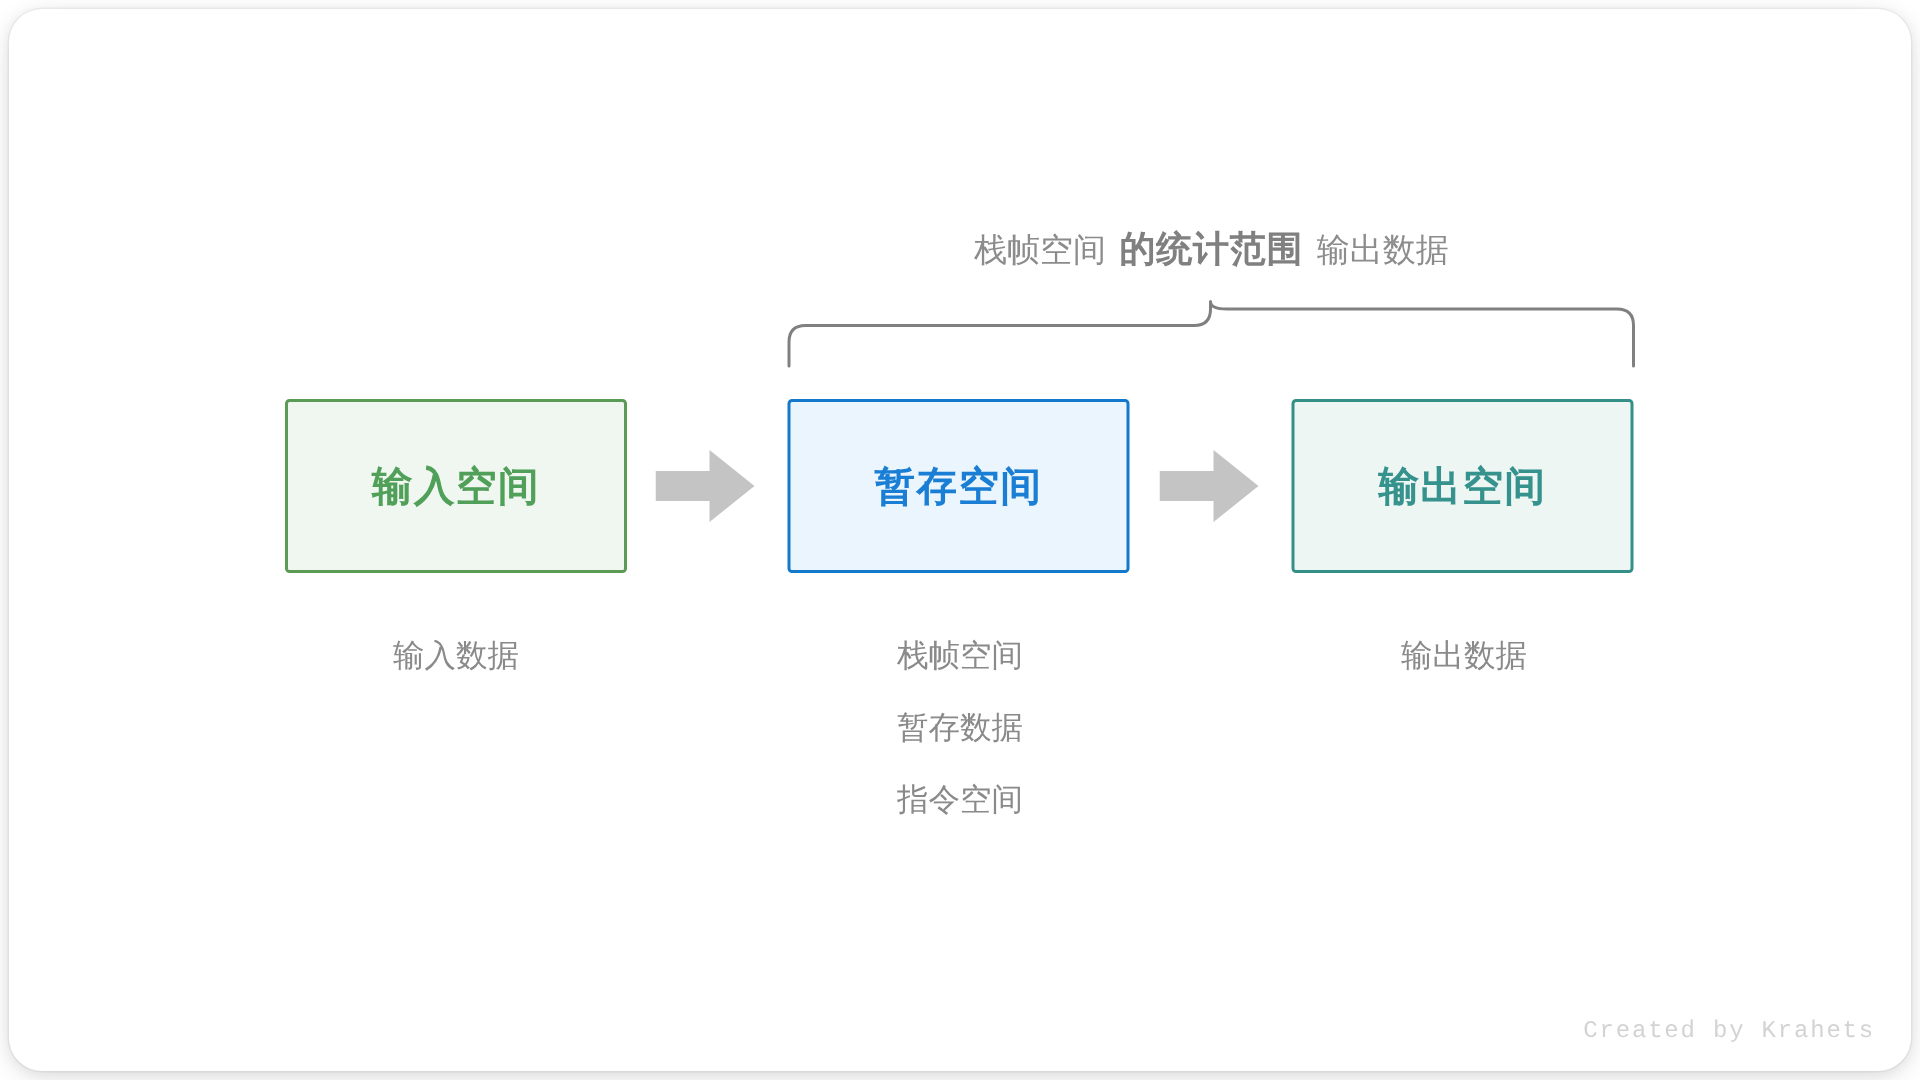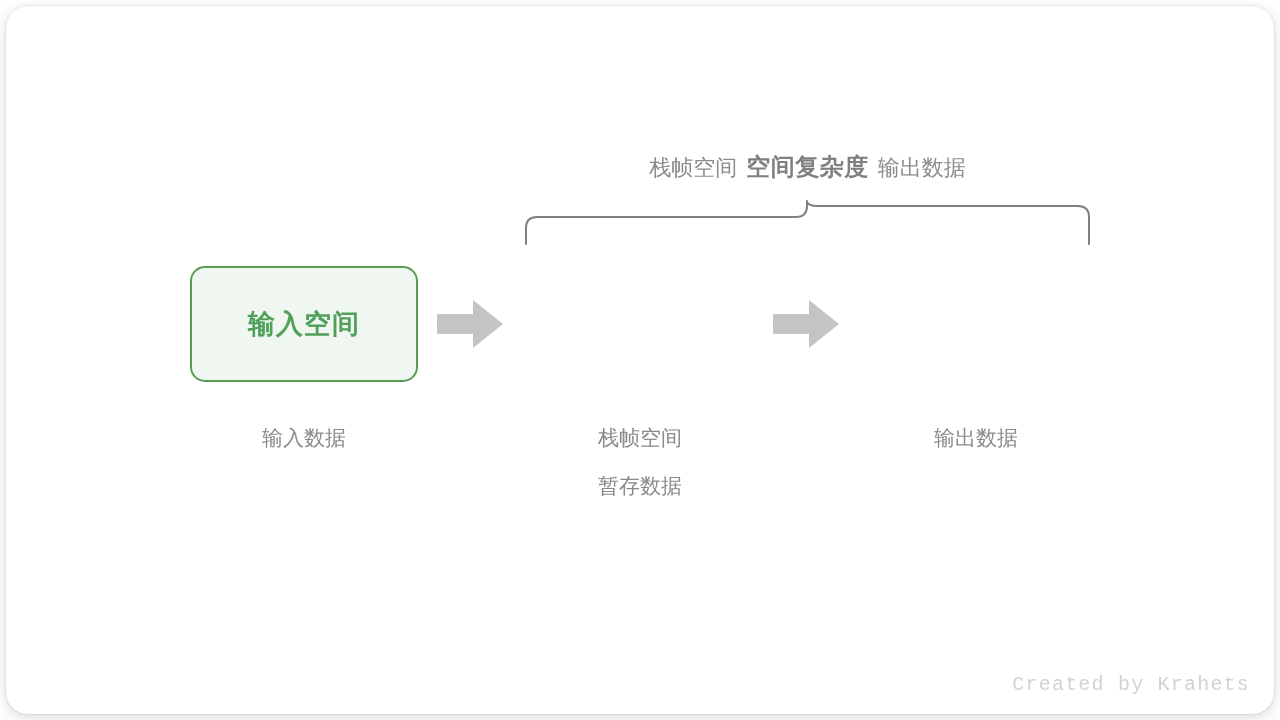--- a/index.html
+++ b/index.html
@@ -64,21 +64,21 @@
   }
 
   
   .boxes { position: absolute; left: 0; top: 0; width: 1280px; height: 720px; }
 
   .box {
     position: absolute;
     top: 266px;
     width: 228px;
     height: 116px;
-    border-radius: 15px;
+    border-radius: 3px;
     border-style: solid;
     border-width: 2px;
     display: flex;
     align-items: center;
     justify-content: center;
     font-size: 27px;
     font-weight: bold;
     letter-spacing: 1px;
   }
   .box-1 { left: 190px; background: #f0f7f0; border-color: #5b9b55; color: #51a05a; }
@@ -104,44 +104,50 @@
   .col-2 { left: 520px; top: 414px; }
   .col-3 { left: 856px; top: 414px; text-align: center; }
 
   
   .credit {
     position: absolute;
     right: 30px;
     bottom: 24px;
     color: #d3d3d3;
     font-family: "Liberation Mono", "DejaVu Sans Mono", monospace;
-    font-size: 20px;
+    font-size: 16px;
     letter-spacing: 1.2px;
     white-space: nowrap;
   }
 </style>
 </head>
 <body>
 
 <div class="page">
   <div class="card"></div>
 
   <div class="caption">
-    <span class="seg">栈帧空间</span><span class="strong">空间复杂度</span><span class="seg">输出数据</span>
+    <span class="seg">栈帧空间</span><span class="strong">的统计范围</span><span class="seg">输出数据</span>
   </div>
 
   <div class="brace">
     <svg width="586" height="52" viewBox="0 0 586 52" fill="none" xmlns="http://www.w3.org/2000/svg">
       <path d="M11 52 L11 36 Q11 25 22 25 L281 25 Q292 25 292 14 L292 9 Q292 14 303 14 L563 14 Q574 14 574 25 L574 40 L574 52" stroke="#808080" stroke-width="2" fill="none" stroke-linecap="round" stroke-linejoin="round" transform="translate(0,-4)"></path>
     </svg>
   </div>
 
   <div class="boxes">
     <div class="box box-1">
       <span>输入空间</span>
+    </div>
+    <div class="box box-2">
+      <span>暂存空间</span>
+    </div>
+    <div class="box box-3">
+      <span>输出空间</span>
     </div>
 
     <div class="arrow arrow-1">
       <svg width="66" height="48" viewBox="0 0 66 48" xmlns="http://www.w3.org/2000/svg">
         <path d="M0 14 H36 V0 L66 24 L36 48 V34 H0 Z" fill="#c4c4c4"></path>
       </svg>
     </div>
     <div class="arrow arrow-2">
       <svg width="66" height="48" viewBox="0 0 66 48" xmlns="http://www.w3.org/2000/svg">
         <path d="M0 14 H36 V0 L66 24 L36 48 V34 H0 Z" fill="#c4c4c4"></path>
@@ -149,20 +155,21 @@
     </div>
   </div>
 
   <div class="labels">
     <div class="label-col col-1">
       <div class="line">输入数据</div>
     </div>
     <div class="label-col col-2">
       <div class="line">栈帧空间</div>
       <div class="line">暂存数据</div>
+      <div class="line">指令空间</div>
     </div>
     <div class="label-col col-3">
       <div class="line">输出数据</div>
     </div>
   </div>
 
   <div class="credit">Created by Krahets</div>
 </div>
 
 </body></html>

